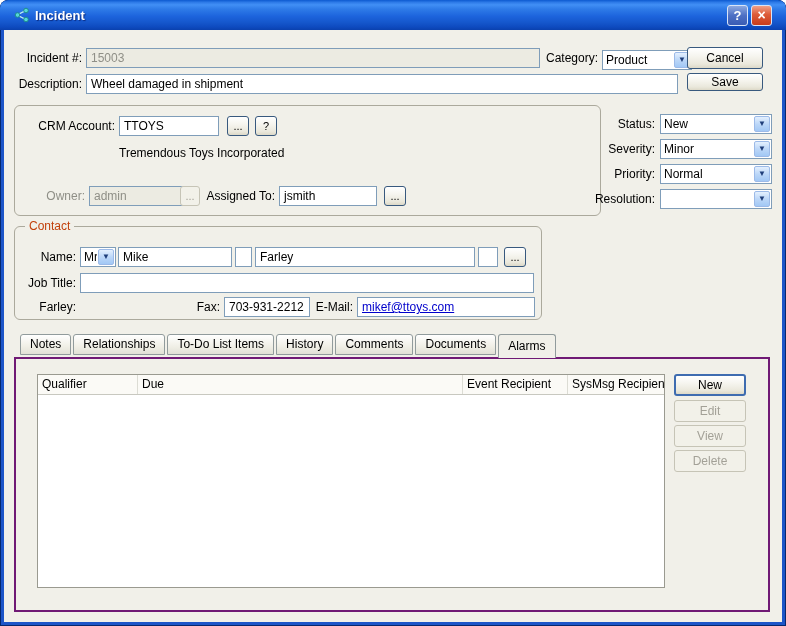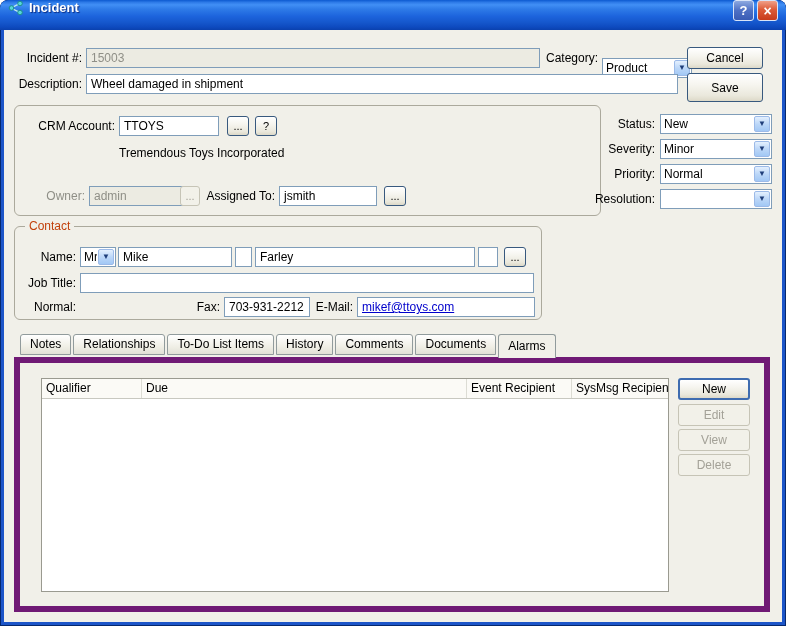--- a/index.html
+++ b/index.html
@@ -13,21 +13,21 @@
     position:relative; width:786px; height:626px;
     background:#1C55C8;
     border-radius:8px 8px 0 0;
     overflow:hidden;
     box-shadow:inset 0 0 0 1px #05286E;
   }
   .titlebar {
     position:absolute; top:0; left:0; right:0; height:30px;
     background:linear-gradient(180deg,#0C59D0 0%,#2E7BE8 8%,#418FF5 16%,#2E7BE8 30%,#1C63DC 55%,#1557CC 75%,#0E4ABF 90%,#0A41AE 100%);
     border-radius:8px 8px 0 0;
-    display:flex; padding:0 8px;
+    display:flex; align-items:center; padding:0 14px;
   }
   .app-icon { width:16px; height:16px; margin-right:5px; display:inline-block; }
   .title {
     color:#fff; font-weight:bold; font-size:13px;
     text-shadow:1px 1px 1px #0A2A80; flex:1;
   }
   .tb-btn {
     width:21px; height:21px; margin-left:3px;
     border:1px solid #D8E4F8; border-radius:3px;
     color:#fff; font-weight:bold; font-size:13px;
@@ -94,21 +94,21 @@
     border:1px solid #919B9C; border-radius:3px 3px 0 0;
     background:linear-gradient(180deg,#FFFFFF 0%,#F0EFE6 60%,#E2E1D6 100%);
     white-space:nowrap; cursor:default;
   }
   .tab.active {
     height:24px; line-height:22px;
     background:#F1F0E9; border-bottom:none; z-index:4;
   }
   .tabpanel {
     position:absolute; left:10px; top:327px; width:756px; height:255px;
-    border:6px solid #701a75; background:#F1F0E9; z-index:1;
+    border:2px solid #701a75; background:#F1F0E9; z-index:1;
   }
   .grid {
     position:absolute; left:21px; top:15px; width:628px; height:214px;
     background:#fff; border:1px solid #9A9A90; overflow:hidden;
   }
   .grid-header {
     display:flex; height:20px; background:#FBFAF6;
     border-bottom:1px solid #C8C8C0;
   }
   .gh-cell {
@@ -140,29 +140,29 @@
     <span class="title">Incident</span>
     <div class="tb-btn help">?</div>
     <div class="tb-btn close">×</div>
   </div>
 
   <div class="client">
 
     <div class="lbl" style="left:8px;top:18px;width:70px;">Incident #:</div>
     <div class="field disabled" style="left:82px;top:18px;width:454px;">15003</div>
     <div class="lbl" style="left:534px;top:18px;width:60px;">Category:</div>
-    <div class="combo" style="left:598px;top:28px;width:90px;">
+    <div class="combo" style="left:598px;top:20px;width:90px;">
       <span class="cval">Product</span>
       <span class="carrow">▼</span>
     </div>
     <div class="btn" style="left:683px;top:17px;width:76px;height:22px;">Cancel</div>
 
     <div class="lbl" style="left:8px;top:44px;width:70px;">Description:</div>
     <div class="field" style="left:82px;top:44px;width:592px;">Wheel damaged in shipment</div>
-    <div class="btn" style="left:683px;top:43px;width:76px;height:29px;">Save</div>
+    <div class="btn" style="left:683px;top:43px;width:76px;height:18px;">Save</div>
 
     <div class="groupbox" style="left:10px;top:75px;width:587px;height:111px;">
       <div class="lbl" style="left:6px;top:10px;width:94px;">CRM Account:</div>
       <div class="field" style="left:104px;top:10px;width:100px;">TTOYS</div>
       <div class="btn sq" style="left:212px;top:10px;width:22px;height:20px;">...</div>
       <div class="btn sq" style="left:240px;top:10px;width:22px;height:20px;">?</div>
       <div class="company" style="left:104px;top:40px;">Tremendous Toys Incorporated</div>
       <div class="lbl gray" style="left:6px;top:80px;width:64px;">Owner:</div>
       <div class="field disabled" style="left:74px;top:80px;width:108px;">admin</div>
       <div class="btn sq disabled" style="left:165px;top:80px;width:20px;height:20px;">...</div>
@@ -199,21 +199,21 @@
         <span class="cval">Mr</span>
         <span class="carrow">▼</span>
       </div>
       <div class="field" style="left:103px;top:20px;width:114px;">Mike</div>
       <div class="field" style="left:220px;top:20px;width:17px;"></div>
       <div class="field" style="left:240px;top:20px;width:220px;">Farley</div>
       <div class="field" style="left:463px;top:20px;width:20px;"></div>
       <div class="btn sq" style="left:489px;top:20px;width:22px;height:20px;">...</div>
       <div class="lbl" style="left:4px;top:46px;width:57px;">Job Title:</div>
       <div class="field" style="left:65px;top:46px;width:454px;"></div>
-      <div class="lbl" style="left:4px;top:70px;width:57px;">Normal:</div>
+      <div class="lbl" style="left:4px;top:70px;width:57px;">Farley:</div>
       <div class="lbl" style="left:179px;top:70px;width:26px;">Fax:</div>
       <div class="field" style="left:209px;top:70px;width:86px;">703-931-2212</div>
       <div class="lbl" style="left:296px;top:70px;width:42px;">E-Mail:</div>
       <div class="field" style="left:342px;top:70px;width:178px;">
         <span class="link">mikef@ttoys.com</span>
       </div>
     </div>
 
     <div class="tabbar">
       <div class="tab">Notes</div>

